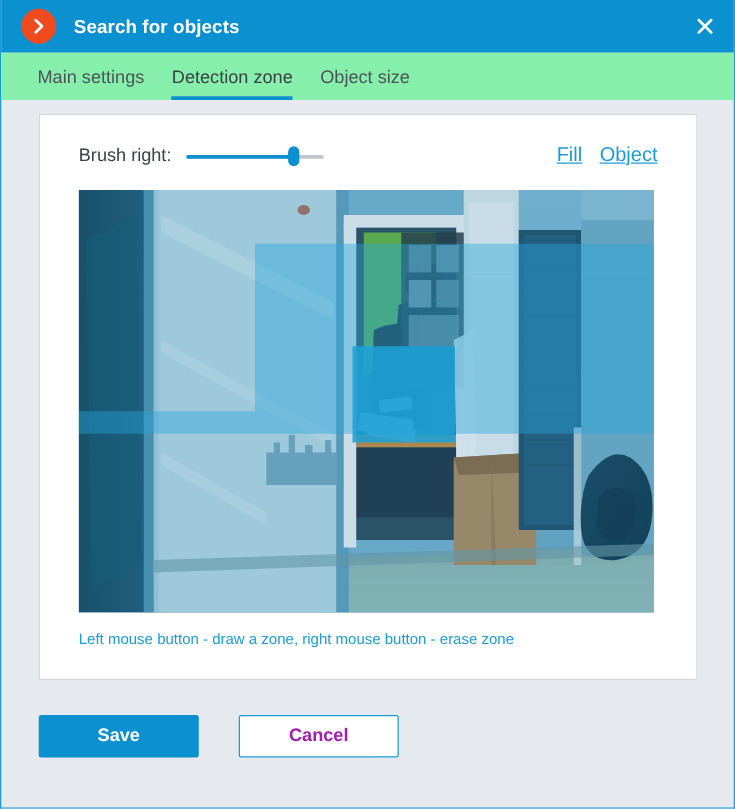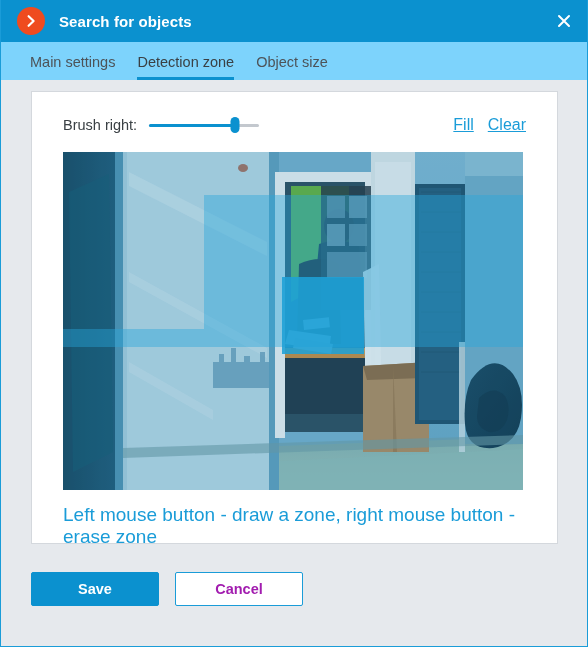--- a/index.html
+++ b/index.html
@@ -66,21 +66,21 @@
   }
   .close-btn svg { display: block; }
 
   
   .tabs {
     flex: 0 0 auto;
     height: 38px;
     display: flex;
     align-items: flex-end;
     padding: 0 0 0 29px;
-    background: #7dd3fc;
+    background: #86efac;
     text-align: right;
   }
   .tab {
     font-size: 14.5px;
     color: #4d5358;
     padding: 0 0 8px 0;
     margin-right: 22px;
     cursor: pointer;
     border-bottom: 3px solid transparent;
     line-height: 1;
@@ -189,31 +189,31 @@
   }
   .zone-solid {
     position: absolute;
     background: rgba(30,160,214,0.88);
     pointer-events: none;
   }
 
   
   .hint {
     margin-top: 14px;
-    font-size: 19px;
+    font-size: 12px;
     color: #1a9cd8;
   }
 
   
   .footer {
     flex: 1 1 auto;
     display: flex;
     align-items: flex-start;
     padding: 28px 0 0 30px;
-    gap: 16px;
+    gap: 32px;
   }
   .btn {
     height: 34px;
     min-width: 128px;
     border: 1px solid transparent;
     box-sizing: border-box;
     font-size: 14.5px;
     font-weight: bold;
     display: flex;
     align-items: center;
@@ -262,21 +262,21 @@
 
       <div class="brush-row">
         <div class="brush-label">Brush right:</div>
         <div class="slider">
           <div class="slider-track"></div>
           <div class="slider-fill" style="width: 78%;"></div>
           <div class="slider-thumb" style="left: 78%;"></div>
         </div>
         <div class="links">
           <span class="link">Fill</span>
-          <span class="link">Clear</span>
+          <span class="link">Object</span>
         </div>
       </div>
 
       <div class="preview">
         <svg class="scene" viewBox="0 0 460 338" preserveAspectRatio="none">
           <defs>
             <linearGradient id="gWallR" x1="0" y1="0" x2="0" y2="1">
               <stop offset="0" stop-color="#7fb9d4"></stop>
               <stop offset="1" stop-color="#6aa9c6"></stop>
             </linearGradient>

